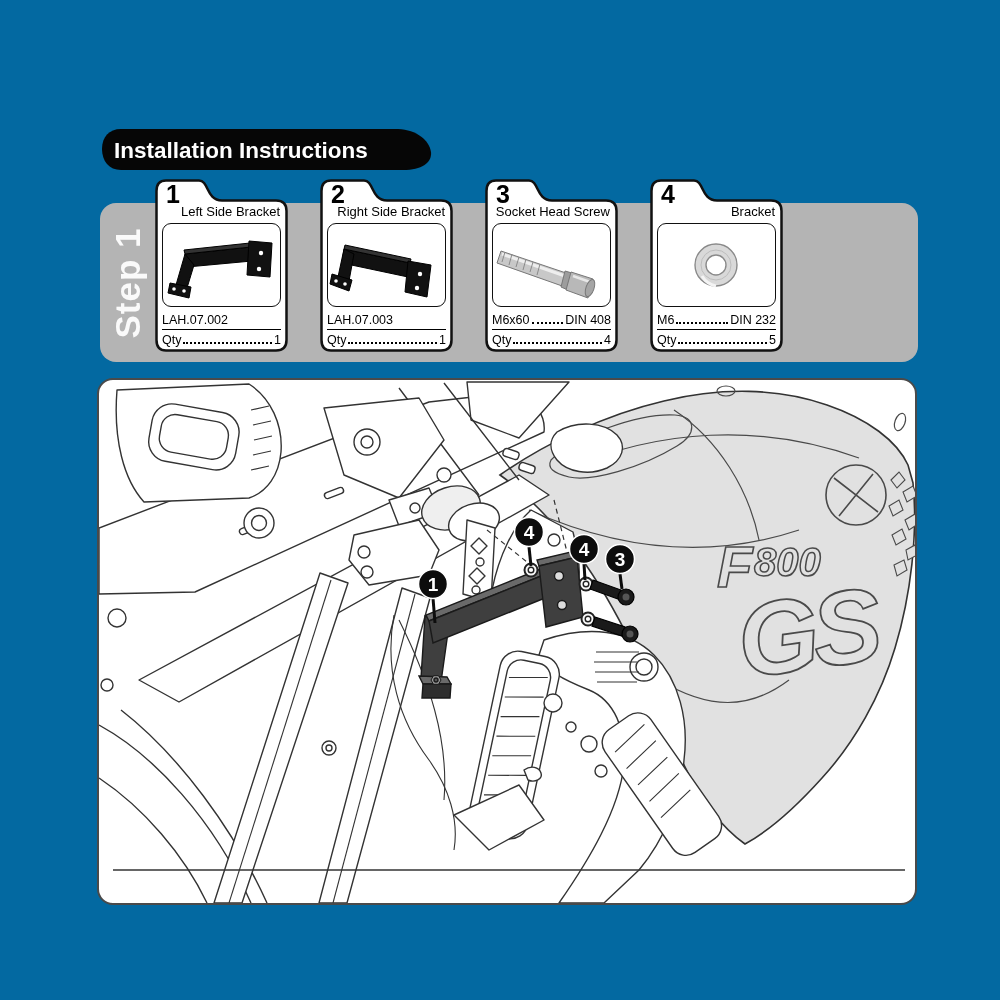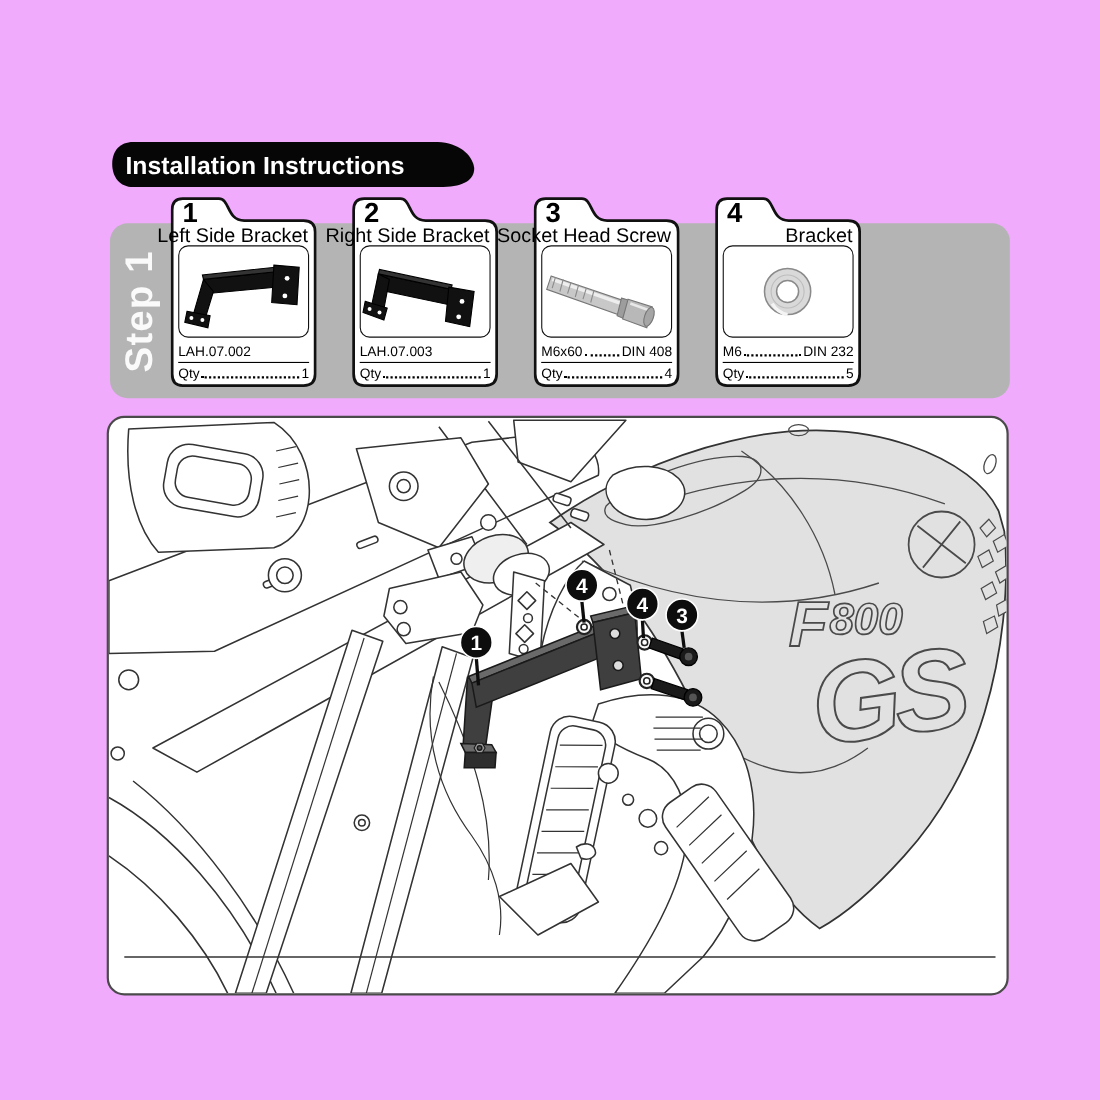--- a/index.html
+++ b/index.html
@@ -1,36 +1,36 @@
 <!DOCTYPE html>
 <html><head>
 <meta charset="utf-8">
 <style>
   html,body{margin:0;padding:0;background:#fff;}
-  .page{position:relative;width:1000px;height:1000px;background:#f0abfc;
+  .page{position:relative;width:1000px;height:1000px;background:#0369a1;
         font-family:"Liberation Sans",sans-serif;overflow:hidden;}
 
   
   .banner{position:absolute;left:100px;top:127px;width:332px;height:46px;}
   .banner svg{display:block;}
   .banner-title{font:bold 22.5px "Liberation Sans",sans-serif;fill:#ffffff;}
 
   
   .step-bar{position:absolute;left:100px;top:203px;width:818px;height:159px;
             background:#b4b4b4;border-radius:16px;}
   .step-label-wrap{position:absolute;left:0;top:0;width:56px;height:159px;
             display:flex;align-items:center;justify-content:center;}
   .step-label{transform:rotate(-90deg);white-space:nowrap;
             font-weight:bold;font-size:35px;color:#fafafa;letter-spacing:1px;}
 
   
   .card{position:absolute;top:179px;width:133px;height:173px;}
   .card svg.card-outline{position:absolute;left:0;top:0;}
   .card-num{position:absolute;left:11px;top:1px;font-size:25px;font-weight:bold;color:#000;}
-  .card-name{position:absolute;right:8px;top:25px;font-size:18px;color:#000;white-space:nowrap;}
+  .card-name{position:absolute;right:8px;top:25px;font-size:13px;color:#000;white-space:nowrap;}
   .card-img{position:absolute;left:7px;top:44px;width:117px;height:82px;
             border:1.6px solid #111;border-radius:9px;overflow:hidden;background:#fff;}
   .card-rows{position:absolute;left:7px;right:7px;bottom:3px;margin-top:48px;}
   .row{display:flex;align-items:baseline;font-size:12.5px;color:#000;
        padding:2px 0 1px 0;line-height:16px;}
   .row.second{border-top:1.5px solid #000;text-align:right;}
   .leader{flex:1;border-bottom:2px dotted #000;margin:0 2px 3px 2px;min-width:6px;}
 
   
   .diagram{position:absolute;left:97px;top:378px;width:820px;height:527px;

